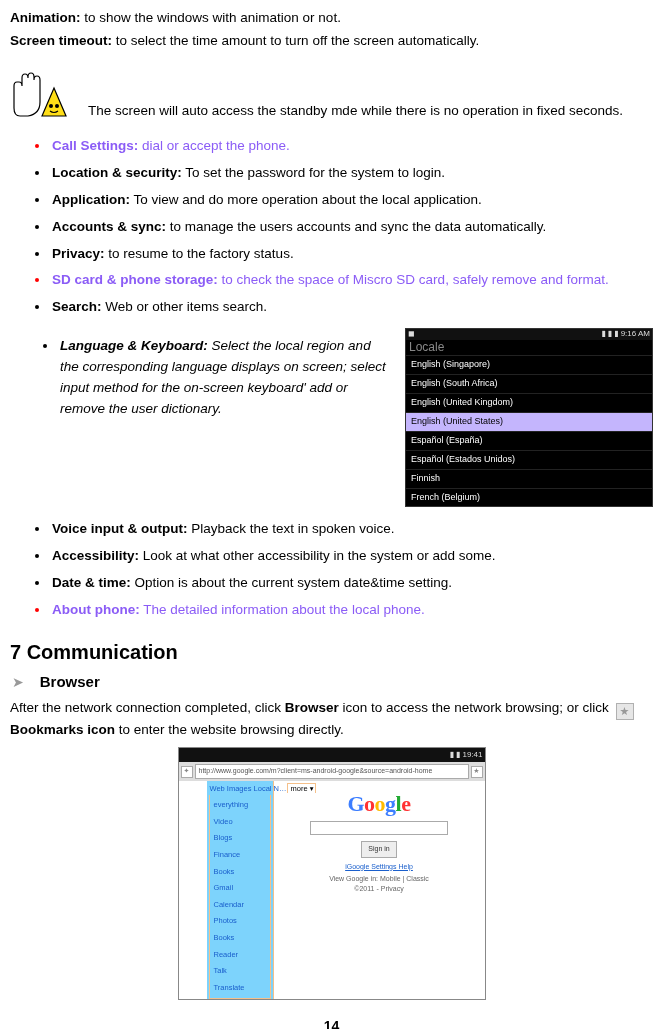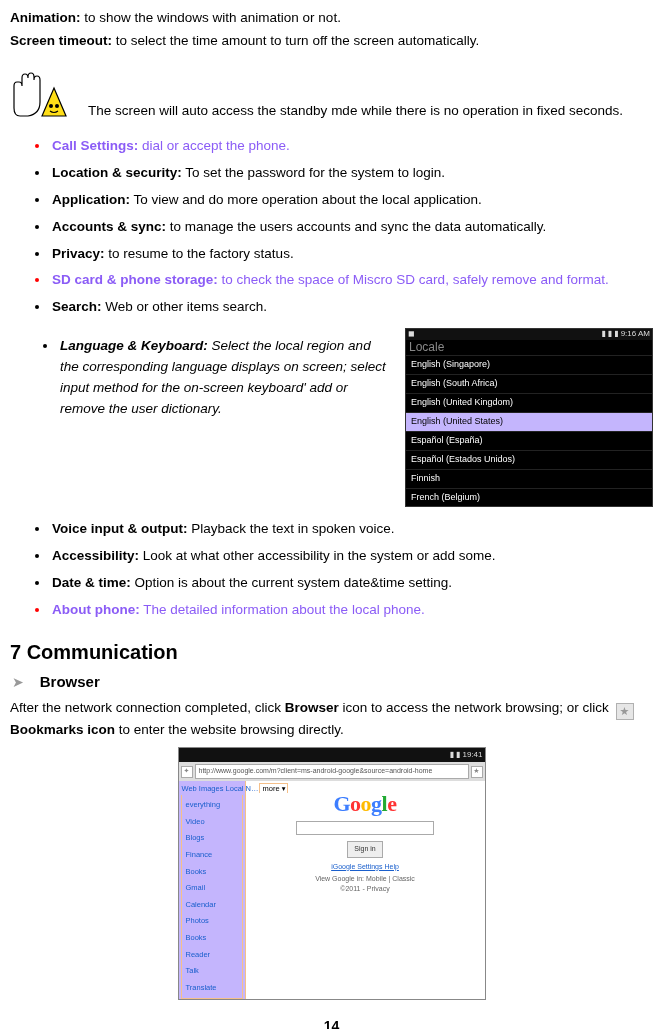--- a/index.html
+++ b/index.html
@@ -146,22 +146,23 @@
       padding: 1px 3px;
       font-size: 7px;
       color: #555;
       white-space: nowrap;
       overflow: hidden;
     }
     .bs-body { display: flex; min-height: 150px; }
     .bs-side {
       width: 66px;
       border-right: 1px solid #f5c08a;
-      background: #c4b5fd;
+      background: #7dd3fc;
       position: relative;
+      margin-left: 28px;
     }
     .bs-tabs {
       font-size: 7.5px;
       color: #1a5fcc;
       padding: 2px 3px 0 3px;
       white-space: nowrap;
     }
     .bs-tabs .more {
       border: 1px solid #f5c08a;
       border-bottom: none;

